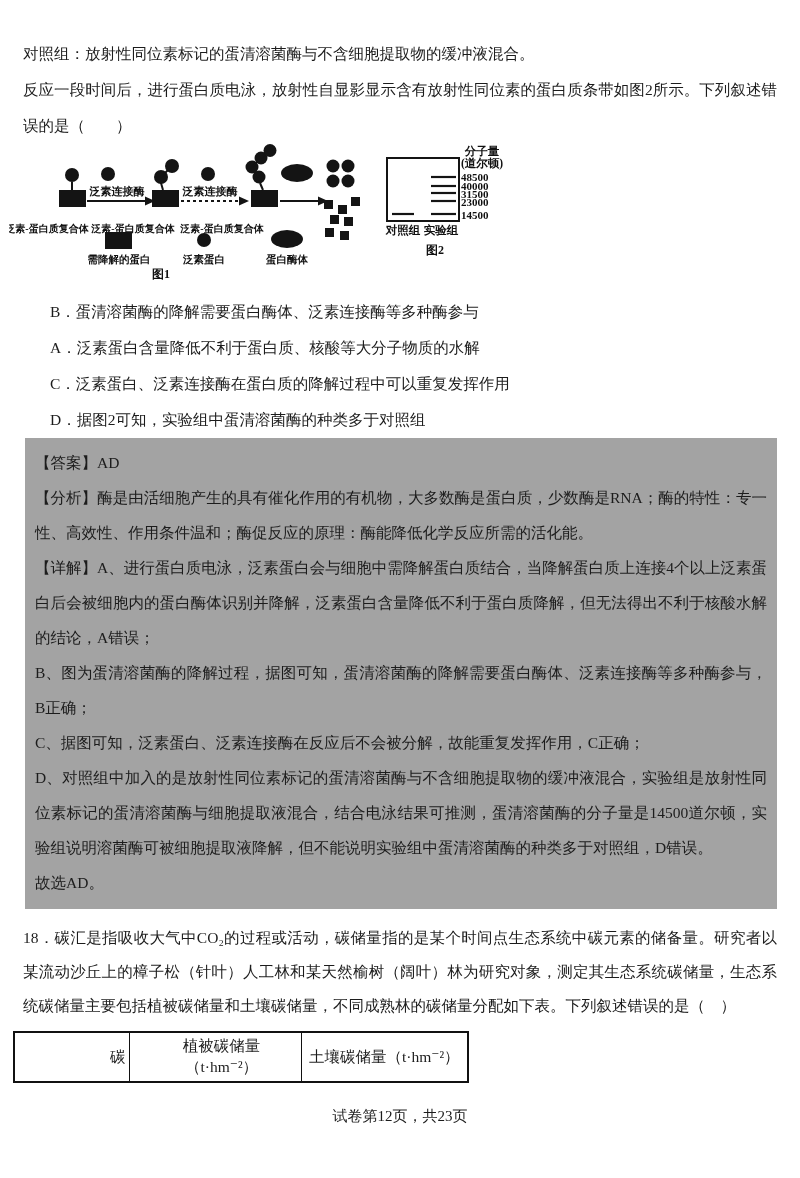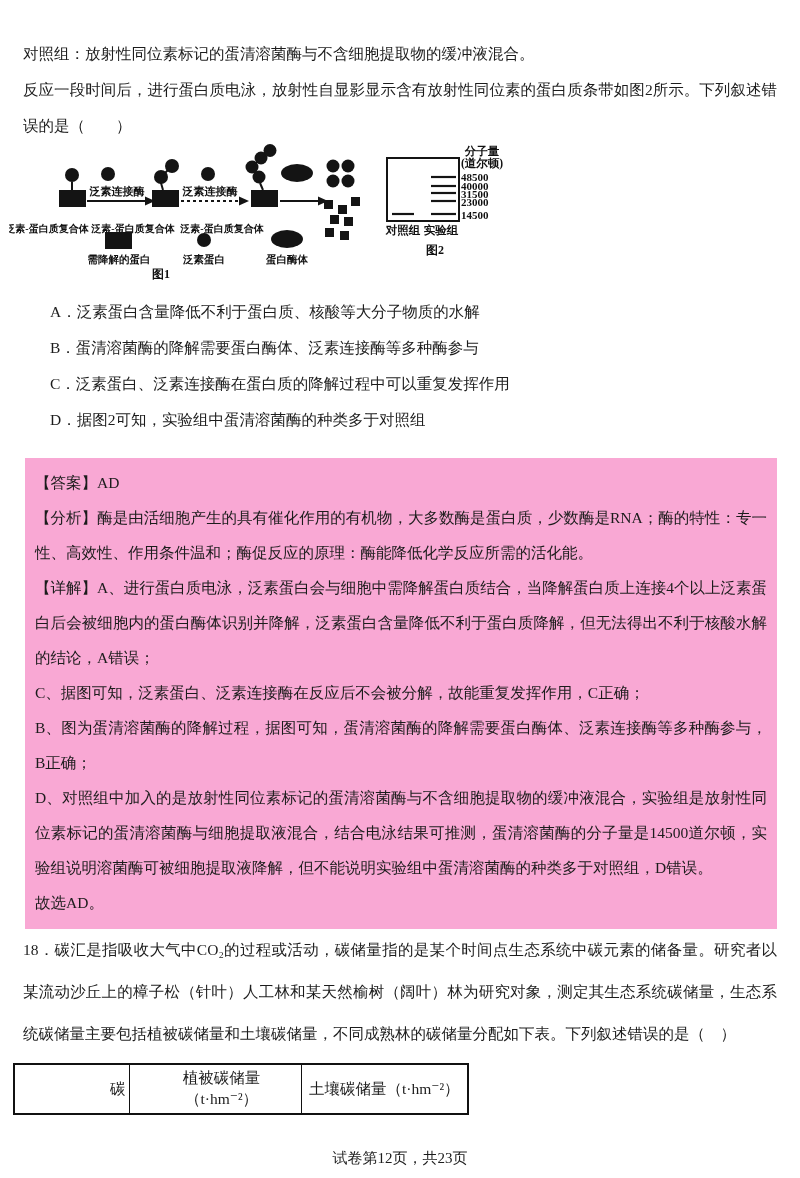--- a/index.html
+++ b/index.html
@@ -27,46 +27,46 @@
     margin: 0 0 2px 0;
   }
   .fig1 { position: absolute; left: -14px; top: 0; }
   .fig2 { position: absolute; left: 360px; top: 0; }
   .fig-label { font-family: "Liberation Serif", "DejaVu Serif", serif; font-weight: bold; }
   
   .options { margin-left: 27px; }
   .option { font-size: 15.5px; line-height: 36px; }
   
   .answer-block {
-    background: #f9a8d4;
-    margin: 20px 0 0 2px;
+    background: #a3a3a3;
+    margin: 0 0 0 2px;
     padding: 7px 10px 9px 10px;
   }
   .answer-block .para { line-height: 35px; }
   
-  .q18 { margin-top: 0; line-height: 42px; }
+  .q18 { margin-top: 12px; line-height: 34px; }
   
   table.carbon-table {
     border-collapse: collapse;
     margin: 8px 0 0 -10px;
   }
   table.carbon-table td {
     border: 1px solid #111;
     height: 50px;
     font-size: 15.5px;
     text-align: center;
     padding: 0 6px;
   }
   table.carbon-table { border: 2px solid #111; }
   table.carbon-table td.c0 { width: 115px; text-align: right; padding-right: 3px; }
   table.carbon-table td.c1 { width: 172px; padding-left: 19px; }
   table.carbon-table td.c2 { width: 167px; }
   
   .footer {
-    margin-top: 34px;
+    margin-top: 24px;
     text-align: center;
     font-size: 15px;
   }
   svg text { fill: #111; }
   .blk { fill: #141414; }
 </style>
 </head>
 <body>
 
 <div class="page">
@@ -178,32 +178,32 @@
         <text x="78" y="75">14500</text>
       </g>
 
       <text class="fig-label" x="20" y="90" font-size="11.5" text-anchor="middle">对照组</text>
       <text class="fig-label" x="58" y="90" font-size="11.5" text-anchor="middle">实验组</text>
       <text class="fig-label" x="52" y="110" font-size="12" text-anchor="middle">图2</text>
     </svg>
   </div>
 
   <div class="options">
+    <div class="option">B．蛋清溶菌酶的降解需要蛋白酶体、泛素连接酶等多种酶参与</div>
     <div class="option">A．泛素蛋白含量降低不利于蛋白质、核酸等大分子物质的水解</div>
-    <div class="option">B．蛋清溶菌酶的降解需要蛋白酶体、泛素连接酶等多种酶参与</div>
     <div class="option">C．泛素蛋白、泛素连接酶在蛋白质的降解过程中可以重复发挥作用</div>
     <div class="option">D．据图2可知，实验组中蛋清溶菌酶的种类多于对照组</div>
   </div>
 
   <div class="answer-block">
     <p class="para">【答案】AD</p>
     <p class="para">【分析】酶是由活细胞产生的具有催化作用的有机物，大多数酶是蛋白质，少数酶是RNA；酶的特性：专一性、高效性、作用条件温和；酶促反应的原理：酶能降低化学反应所需的活化能。</p>
     <p class="para">【详解】A、进行蛋白质电泳，泛素蛋白会与细胞中需降解蛋白质结合，当降解蛋白质上连接4个以上泛素蛋白后会被细胞内的蛋白酶体识别并降解，泛素蛋白含量降低不利于蛋白质降解，但无法得出不利于核酸水解的结论，A错误；</p>
+    <p class="para">B、图为蛋清溶菌酶的降解过程，据图可知，蛋清溶菌酶的降解需要蛋白酶体、泛素连接酶等多种酶参与，B正确；</p>
     <p class="para">C、据图可知，泛素蛋白、泛素连接酶在反应后不会被分解，故能重复发挥作用，C正确；</p>
-    <p class="para">B、图为蛋清溶菌酶的降解过程，据图可知，蛋清溶菌酶的降解需要蛋白酶体、泛素连接酶等多种酶参与，B正确；</p>
     <p class="para">D、对照组中加入的是放射性同位素标记的蛋清溶菌酶与不含细胞提取物的缓冲液混合，实验组是放射性同位素标记的蛋清溶菌酶与细胞提取液混合，结合电泳结果可推测，蛋清溶菌酶的分子量是14500道尔顿，实验组说明溶菌酶可被细胞提取液降解，但不能说明实验组中蛋清溶菌酶的种类多于对照组，D错误。</p>
     <p class="para">故选AD。</p>
   </div>
 
   <p class="para q18">18．碳汇是指吸收大气中CO₂的过程或活动，碳储量指的是某个时间点生态系统中碳元素的储备量。研究者以某流动沙丘上的樟子松（针叶）人工林和某天然榆树（阔叶）林为研究对象，测定其生态系统碳储量，生态系统碳储量主要包括植被碳储量和土壤碳储量，不同成熟林的碳储量分配如下表。下列叙述错误的是（　）</p>
 
   <table class="carbon-table">
     <tbody>
         <tr>
       <td class="c0">碳</td>

